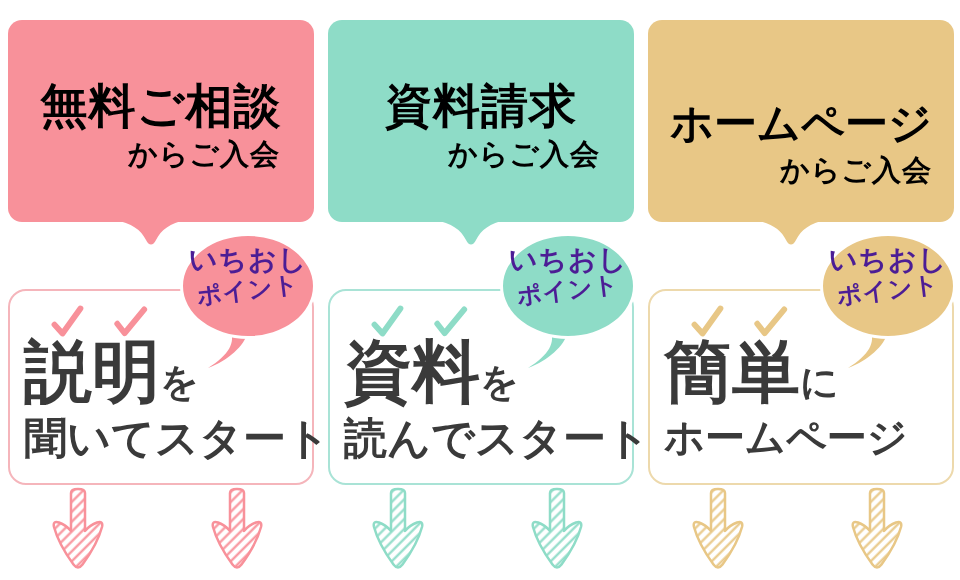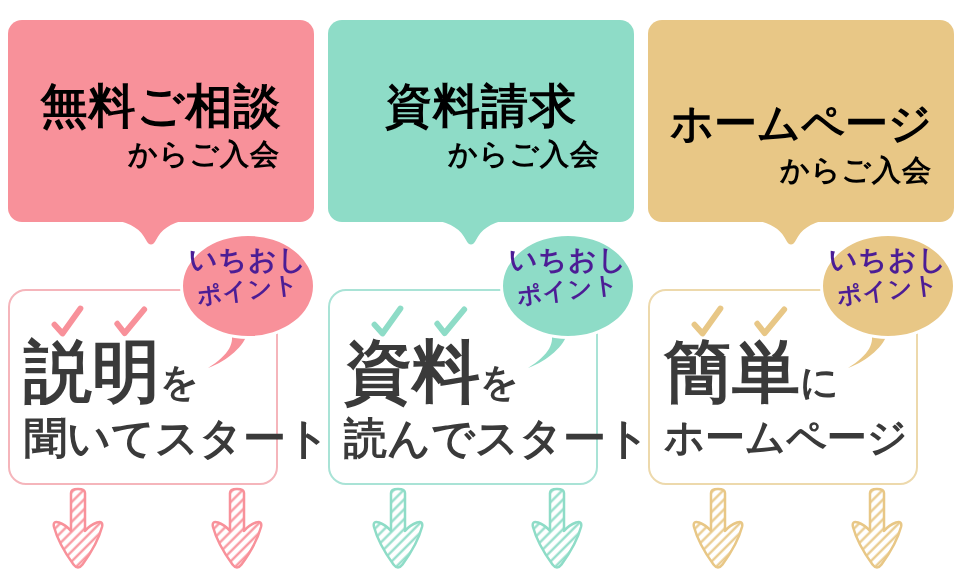--- a/index.html
+++ b/index.html
@@ -10,21 +10,21 @@
   
   .bubble{position:absolute;left:8px;top:20px;width:306px;height:202px;
           background:var(--main);border-radius:14px;color:#000000;
           box-sizing:border-box;padding-top:62px;}
   .bubble-title{margin:0;font-size:47px;line-height:1;text-align:center;letter-spacing:1px;}
   .bubble-sub{margin:11px 0 0 16px;font-size:29px;line-height:1;text-align:right;padding-right:34px;letter-spacing:1px;}
   .bubble-tail{position:absolute;left:114px;top:220px;}
   .bubble-tail path{fill:var(--main);}
 
   
-  .card{position:absolute;left:8px;top:289px;width:270px;height:196px;background:#fff;
+  .card{position:absolute;left:8px;top:289px;width:306px;height:196px;background:#fff;
         border:2px solid var(--light);border-radius:18px;box-sizing:border-box;}
   .checks{position:absolute;left:40px;top:13px;display:flex;gap:29px;}
   .check path{fill:none;stroke:var(--main);stroke-width:6.5;stroke-linecap:round;stroke-linejoin:round;}
   .check-2{transform:rotate(4deg);}
   .card-line1{position:absolute;left:14px;top:46px;line-height:1;color:var(--ink);white-space:nowrap;}
   .lead{font-size:68px;}
   .particle{font-size:38px;}
   .card-line2{position:absolute;left:14px;top:126px;font-size:43px;line-height:1;color:var(--ink);white-space:nowrap;}
 
   

